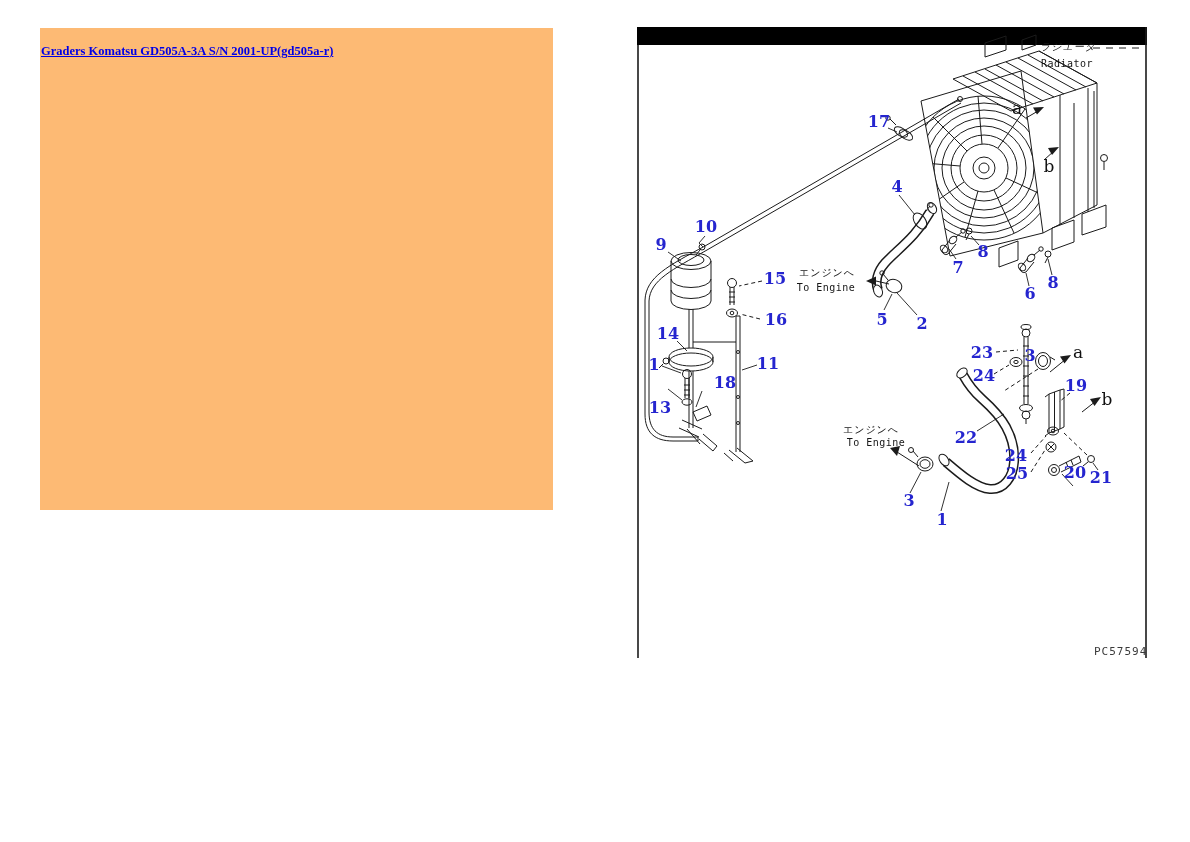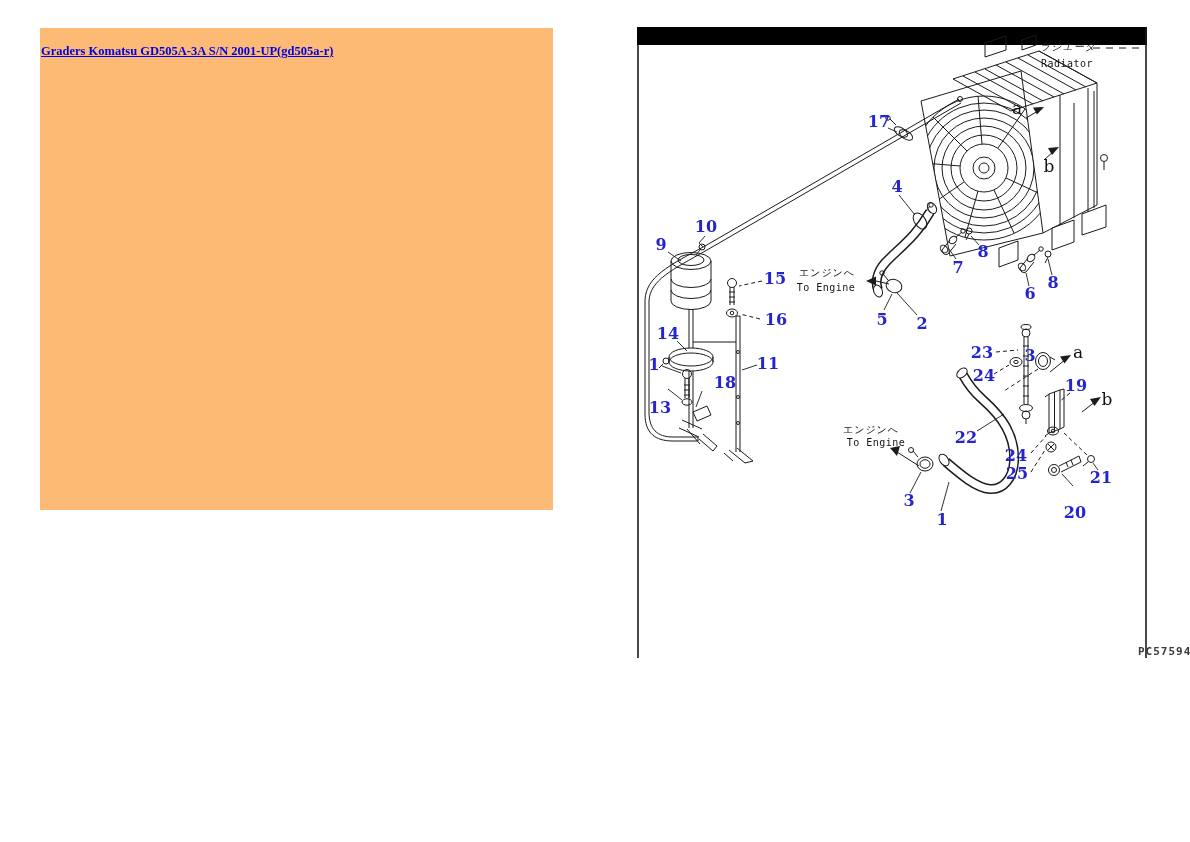--- a/index.html
+++ b/index.html
@@ -336,29 +336,29 @@
       <span class="lbl callout" style="left: 983px; top: 252px;">8</span>
       <span class="lbl callout" style="left: 1030px; top: 294px;">6</span>
       <span class="lbl callout" style="left: 1053px; top: 283px;">8</span>
       <span class="lbl callout" style="left: 982px; top: 353px;">23</span>
       <span class="lbl callout" style="left: 1030px; top: 356px;">3</span>
       <span class="lbl callout" style="left: 984px; top: 376px;">24</span>
       <span class="lbl callout" style="left: 966px; top: 438px;">22</span>
       <span class="lbl callout" style="left: 1016px; top: 456px;">24</span>
       <span class="lbl callout" style="left: 1017px; top: 474px;">25</span>
       <span class="lbl callout" style="left: 1076px; top: 386px;">19</span>
-      <span class="lbl callout" style="left: 1075px; top: 513px;">20</span>
+      <span class="lbl callout" style="left: 1075px; top: 473px;">20</span>
       <span class="lbl callout" style="left: 1101px; top: 478px;">21</span>
       <span class="lbl callout" style="left: 909px; top: 501px;">3</span>
       <span class="lbl callout" style="left: 942px; top: 520px;">1</span>
     </div>
 
   <div style="position:absolute;inset:0;pointer-events:none;">
 
   <span class="lbl ref" style="left: 1017px; top: 108px;">a</span>
       <span class="lbl ref" style="left: 1049px; top: 166px;">b</span>
       <span class="lbl ref" style="left: 1078px; top: 352px;">a</span>
       <span class="lbl ref" style="left: 1107px; top: 399px;">b</span>
     </div>
 
-  <span class="figcode" style="left:1138px;top:645px;font-weight:bold;">PC57594</span>
+  <span class="figcode" style="left:1094px;top:645px;">PC57594</span>
 
 </div>
 
 </body></html>

